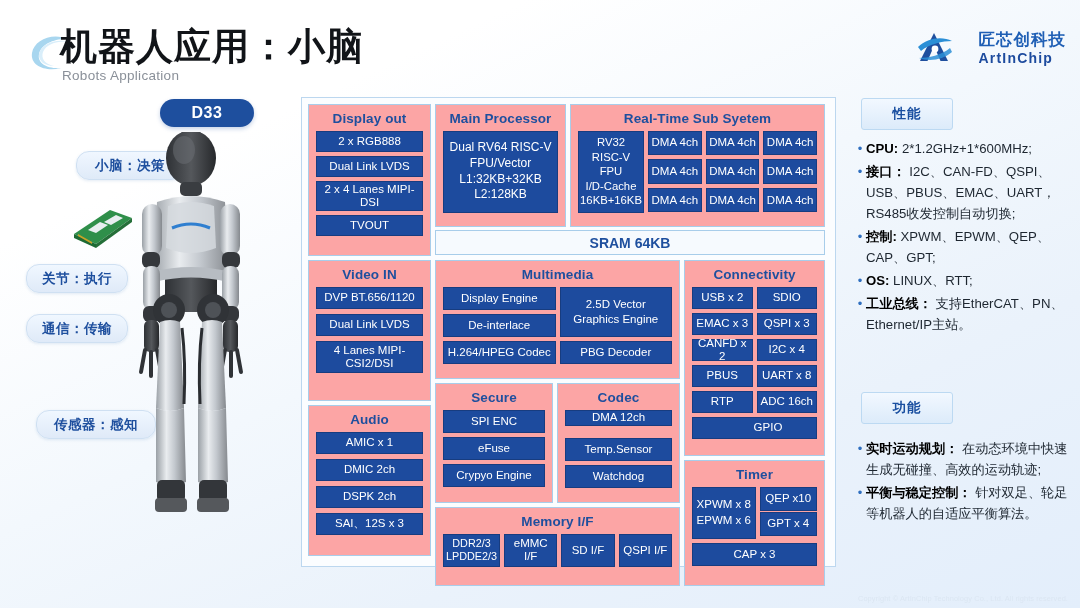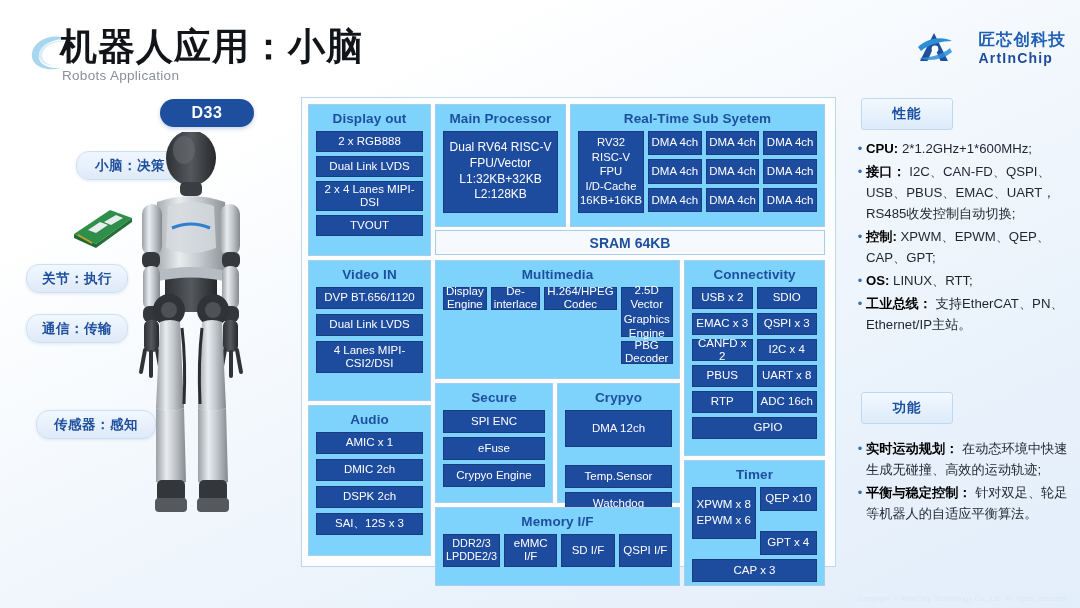--- a/index.html
+++ b/index.html
@@ -35,21 +35,21 @@
   #pill1{left:26px;top:264px;width:100px;height:27px;}
   #pill2{left:26px;top:314px;width:100px;height:27px;}
   #pill3{left:36px;top:410px;width:118px;height:27px;}
 
   .robot{position:absolute;left:108px;top:132px;width:166px;height:430px;}
   .pcb{position:absolute;left:70px;top:204px;width:66px;height:46px;}
 
   
   .soc{position:absolute;left:301px;top:97px;width:535px;height:470px;
        background:#fbfdff;border:1px solid #bcd7ef;padding:6px;box-sizing:border-box;}
-  .grp{position:absolute;background:#7dd3fc;border:1px solid #a8cdea;box-sizing:border-box;}
+  .grp{position:absolute;background:#fca5a5;border:1px solid #a8cdea;box-sizing:border-box;}
   .grp-t{text-align:center;font-size:13.5px;font-weight:bold;color:#1e4f9e;
          line-height:1;padding-top:7px;padding-bottom:5px;letter-spacing:.1px;}
   .bx{background:#1d4b9e;color:#ffffff;border:1px solid #173c80;box-sizing:border-box;
       display:flex;align-items:center;justify-content:center;text-align:center;
       font-size:11.5px;line-height:1.12;padding:1px 2px;}
   .lbx{background:#f6fafe;border:1px solid #a8cdea;box-sizing:border-box;
        display:flex;align-items:center;justify-content:center;
        font-size:14px;font-weight:bold;color:#1e4f9e;}
   .row{display:flex;gap:4px;}
   .pad{padding:0 7px 7px 7px;}
@@ -229,21 +229,21 @@
           </div>
       </div>
     </div>
   </div>
 
   <div class="lbx" style="position:absolute;left:133px;top:132px;width:390px;height:25px;">SRAM 64KB</div>
 
   <div class="grp" style="left:133px;top:162px;width:245px;height:119px;">
     <div class="grp-t">Multimedia</div>
     <div class="pad" style="display:flex;gap:4px;">
-      <div style="flex:1;display:flex;flex-direction:row;gap:4px;">
+      <div style="flex:1;display:flex;flex-direction:column;gap:4px;">
         <div class="bx" style="height:23px;">Display Engine</div>
         <div class="bx" style="height:23px;">De-interlace</div>
         <div class="bx" style="height:23px;">H.264/HPEG Codec</div>
       </div>
       <div style="flex:1;display:flex;flex-direction:column;gap:4px;">
         <div class="bx" style="height:50px;white-space:pre-line;line-height:1.25;">2.5D Vector
 Graphics Engine</div>
         <div class="bx" style="height:23px;">PBG Decoder</div>
       </div>
     </div>
@@ -252,23 +252,23 @@
   <div class="grp" style="left:133px;top:285px;width:118px;height:120px;">
     <div class="grp-t">Secure</div>
     <div class="pad">
       <div class="bx" style="height:23px;margin-bottom:4px;">SPI ENC</div>
       <div class="bx" style="height:23px;margin-bottom:4px;">eFuse</div>
       <div class="bx" style="height:23px;">Crypyo Engine</div>
     </div>
   </div>
 
   <div class="grp" style="left:255px;top:285px;width:123px;height:120px;">
-    <div class="grp-t">Crypyo</div>
-    <div class="pad">
-      <div class="bx" style="height:37px;margin-bottom:18px;">DMA 12ch</div>
+    <div class="grp-t">Codec</div>
+    <div class="pad">
+      <div class="bx" style="height:16px;margin-bottom:12px;">DMA 12ch</div>
       <div class="bx" style="height:23px;margin-bottom:4px;">Temp.Sensor</div>
       <div class="bx" style="height:23px;">Watchdog</div>
     </div>
   </div>
 
   <div class="grp" style="left:133px;top:409px;width:245px;height:79px;">
     <div class="grp-t">Memory I/F</div>
     <div class="pad" style="display:flex;gap:4px;">
       <div class="bx" style="flex:1;height:33px;white-space:pre-line;font-size:10.8px;line-height:1.2;">DDR2/3
 LPDDE2/3</div>
@@ -304,21 +304,21 @@
       <div class="bx" style="height:22px;padding-left:29px;">GPIO</div>
     </div>
   </div>
 
   <div class="grp" style="left:382px;top:362px;width:141px;height:126px;">
     <div class="grp-t">Timer</div>
     <div class="pad">
       <div style="display:flex;gap:4px;margin-bottom:4px;">
         <div class="bx" style="flex:1;height:52px;white-space:pre-line;line-height:1.35;">XPWM x 8
 EPWM x 6</div>
-        <div style="flex:1;display:flex;flex-direction:column;gap:20px;">
+        <div style="flex:1;display:flex;flex-direction:column;gap:1px;">
           <div class="bx" style="height:24px;">QEP x10</div>
           <div class="bx" style="height:24px;">GPT x 4</div>
         </div>
       </div>
       <div class="bx" style="height:23px;">CAP x 3</div>
     </div>
   </div>
 </div>
 
 <div class="tagbox" id="tag-perf">性能</div>

